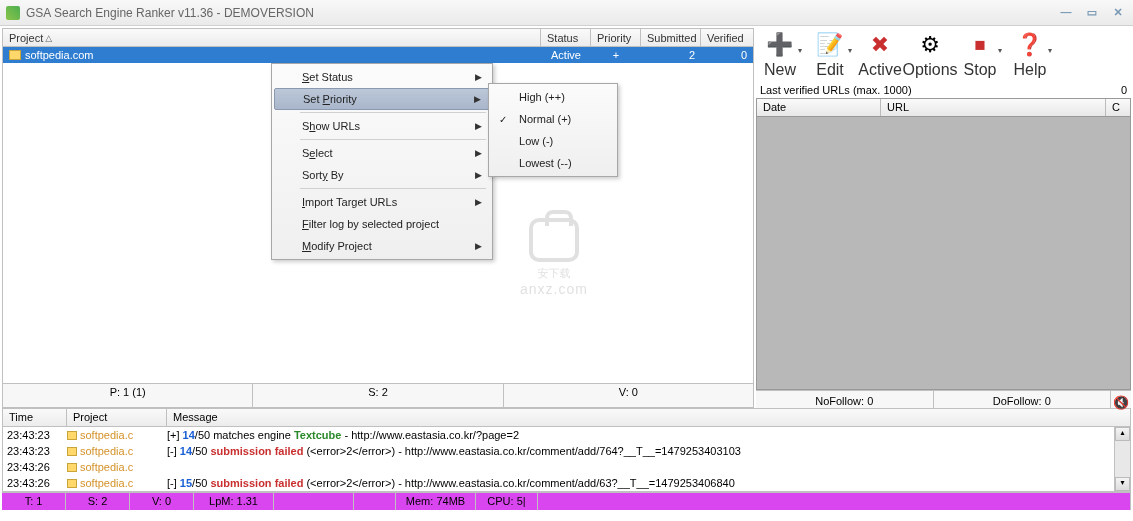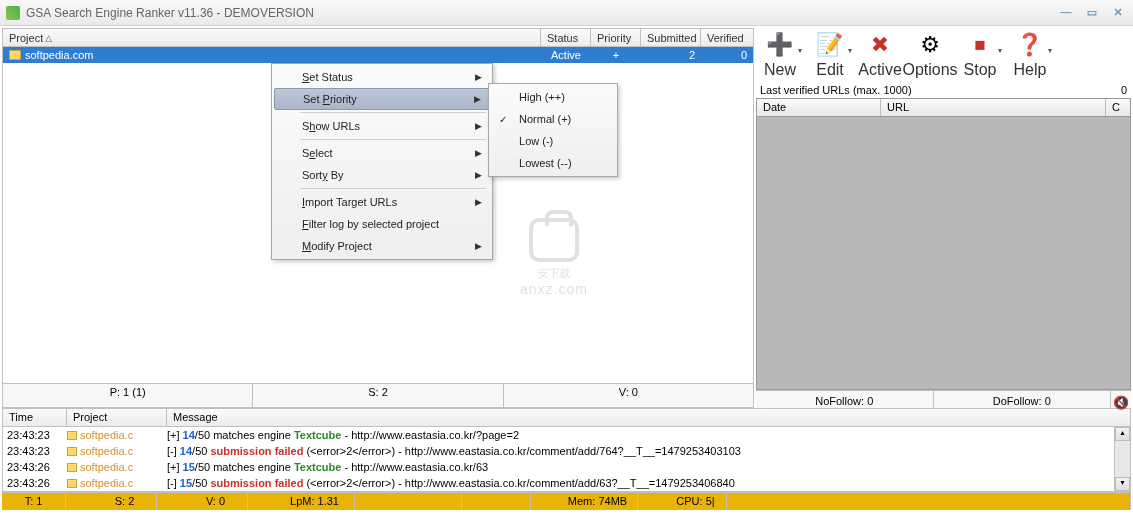--- a/index.html
+++ b/index.html
@@ -71,21 +71,21 @@
 .log-row .lc.project .fico { width: 10px; height: 9px; background: #ffd76b; border: 1px solid #c9a43a; margin-right: 3px; }
 .log-row .lc.msg { flex: 1; color: #000; }
 .blue { color: #1a5fd4; font-weight: bold; }
 .red { color: #c92f2f; font-weight: bold; }
 .green { color: #2a8a2a; font-weight: bold; }
 .log-scroll { width: 16px; background: #e8e8e8; border-left: 1px solid #c0c0c0; display: flex; flex-direction: column; }
 .log-scroll .sbtn { height: 14px; background: linear-gradient(#f4f4f4,#ddd); border: 1px solid #bbb; font-size: 8px; text-align: center; }
 .log-scroll .strack { flex: 1; }
 .log-wrap { display: flex; }
 .log-body { flex: 1; }
-.statusbar { height: 18px; border-top: 1px solid #c0c0c0; display: flex; margin: 0 2px 2px 2px; background: #eab308; gap: 27px; }
+.statusbar { height: 18px; border-top: 1px solid #c0c0c0; display: flex; margin: 0 2px 2px 2px; background: #d946ef; }
 .statusbar .sb { border-right: 1px solid #c0c0c0; padding: 2px 0; text-align: center; }
 .statusbar .sb.t { width: 64px; }
 .statusbar .sb.s { width: 64px; }
 .statusbar .sb.v { width: 64px; }
 .statusbar .sb.lpm { width: 80px; }
 .statusbar .sb.blank { width: 80px; }
 .statusbar .sb.blank2 { width: 42px; }
 .statusbar .sb.mem { width: 80px; }
 .statusbar .sb.cpu { width: 62px; }
 .statusbar .sb.rest { flex: 1; }
@@ -234,21 +234,21 @@
 <div class="log-pane">
   <div class="log-header">
     <div class="lcell time">Time</div>
     <div class="lcell project">Project</div>
     <div class="lcell message">Message</div>
   </div>
   <div class="log-wrap">
     <div class="log-body" id="log-body">
         <div class="log-row"><div class="lc time">23:43:23</div><div class="lc project"><span class="fico"></span>softpedia.c</div><div class="lc msg">[+] <span class="blue">14</span>/50 matches engine <span class="green">Textcube</span> - http://www.eastasia.co.kr/?page=2</div></div>
         <div class="log-row"><div class="lc time">23:43:23</div><div class="lc project"><span class="fico"></span>softpedia.c</div><div class="lc msg">[-] <span class="blue">14</span>/50 <span class="red">submission failed</span> (&lt;error&gt;2&lt;/error&gt;) - http://www.eastasia.co.kr/comment/add/764?__T__=1479253403103</div></div>
-        <div class="log-row"><div class="lc time">23:43:26</div><div class="lc project"><span class="fico"></span>softpedia.c</div><div class="lc msg">[+] <span class="blue">15</span>/50 matches engine <span class="green">Textcube</span> - http://www.eastasia.co.kr/63</div></div>
+        <div class="log-row"><div class="lc time">23:43:26</div><div class="lc project"><span class="fico"></span>softpedia.c</div></div>
         <div class="log-row"><div class="lc time">23:43:26</div><div class="lc project"><span class="fico"></span>softpedia.c</div><div class="lc msg">[-] <span class="blue">15</span>/50 <span class="red">submission failed</span> (&lt;error&gt;2&lt;/error&gt;) - http://www.eastasia.co.kr/comment/add/63?__T__=1479253406840</div></div>
       </div>
     <div class="log-scroll">
       <div class="sbtn">▴</div>
       <div class="strack"></div>
       <div class="sbtn">▾</div>
     </div>
   </div>
 </div>
 

